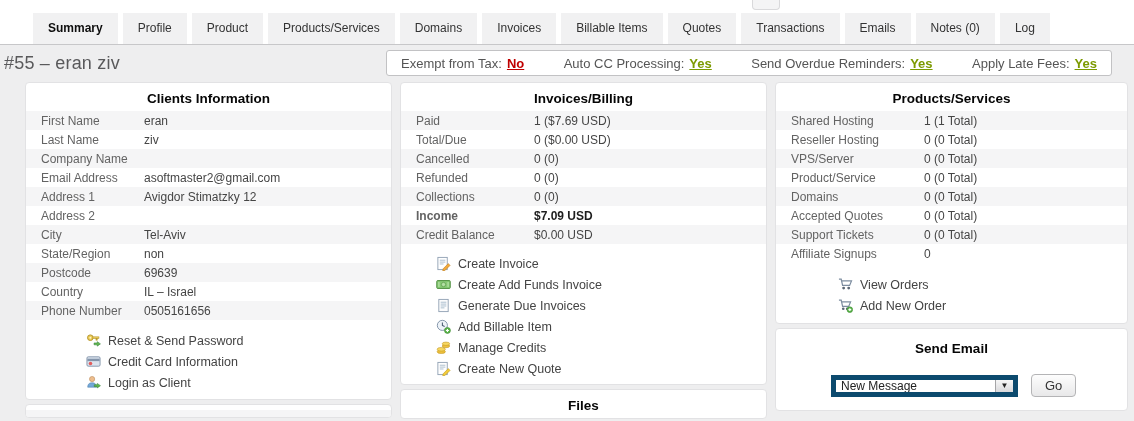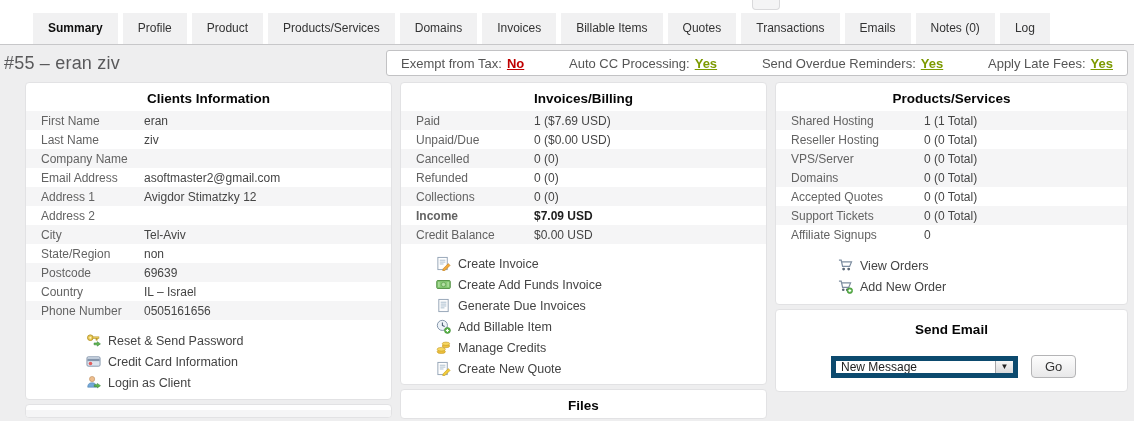--- a/index.html
+++ b/index.html
@@ -9,21 +9,21 @@
   
   .tabbar { height:45px; background:#fff; border-bottom:1px solid #c7c7c9; display:flex; gap:5px; padding:13px 0 0 33px; position:relative; }
   .tab { background:#f1f1f2; color:#333; font-size:12px; padding:8px 15px 0 15px; white-space:nowrap; cursor:pointer; }
   .tab.active { font-weight:bold; color:#0e0e0e; }
   .cutoff-box { position:absolute; left:752px; top:0; width:28px; height:10px; background:#f4f4f5; border:1px solid #d9d9db; border-top:none; border-radius:0 0 4px 4px; }
 
   
   .main { background:#eeeeef; height:376px; }
   .headerbar { position:relative; height:37px; }
   .page-title { position:absolute; left:4px; top:8px; font-size:18px; color:#59595b; letter-spacing:.2px; }
-  .flags-box { position:absolute; left:386px; right:6px; top:5px; height:26px; background:#fff; border:1px solid #c2c2c4; border-radius:3px;
+  .flags-box { position:absolute; left:386px; right:22px; top:5px; height:26px; background:#fff; border:1px solid #c2c2c4; border-radius:3px;
                display:flex; align-items:center; justify-content:space-between; padding:0 14px; font-size:13px; color:#555; white-space:nowrap; }
   .flag-val { font-weight:bold; text-decoration:underline; margin-left:5px; cursor:pointer; }
   .flag-val.no  { color:#c00000; }
   .flag-val.yes { color:#7c9a00; }
 
   
   .content { display:flex; gap:8px; padding-left:25px; align-items:flex-start; }
   .col { width:367px; flex:none; }
   .col.right { width:353px; }
   .panel { background:#fff; border:1px solid #e2e2e4; border-radius:4px; margin-bottom:4px; overflow:hidden; }
@@ -193,21 +193,21 @@
     <div class="col">
       <div class="panel">
         <div class="panel-title">Invoices/Billing</div>
         <table class="kv t-mid">
           <tbody>
               <tr class="odd">
                 <td class="lbl">Paid</td>
                 <td class="val">1 ($7.69 USD)</td>
               </tr>
           <tr>
-                <td class="lbl">Unpaid/Due</td>
+                <td class="lbl">Total/Due</td>
                 <td class="val">0 ($0.00 USD)</td>
               </tr>
           <tr class="odd">
                 <td class="lbl">Cancelled</td>
                 <td class="val">0 (0)</td>
               </tr>
           <tr>
                 <td class="lbl">Refunded</td>
                 <td class="val">0 (0)</td>
               </tr>
@@ -312,20 +312,24 @@
                 <td class="val">1 (1 Total)</td>
               </tr>
           <tr>
                 <td class="lbl">Reseller Hosting</td>
                 <td class="val">0 (0 Total)</td>
               </tr>
           <tr class="odd">
                 <td class="lbl">VPS/Server</td>
                 <td class="val">0 (0 Total)</td>
               </tr>
+          <tr>
+                <td class="lbl">Product/Service</td>
+                <td class="val">0 (0 Total)</td>
+              </tr>
           <tr class="odd">
                 <td class="lbl">Domains</td>
                 <td class="val">0 (0 Total)</td>
               </tr>
           <tr>
                 <td class="lbl">Accepted Quotes</td>
                 <td class="val">0 (0 Total)</td>
               </tr>
           <tr class="odd">
                 <td class="lbl">Support Tickets</td>

